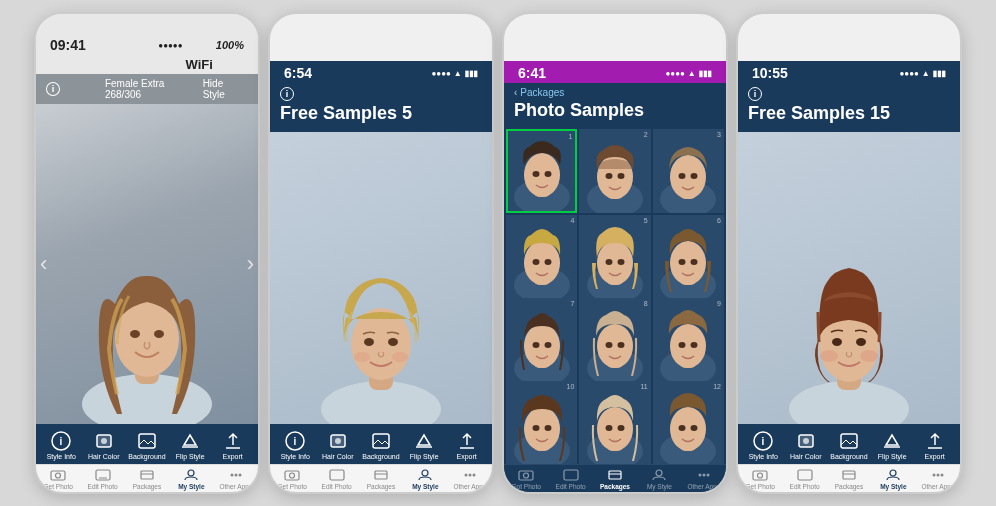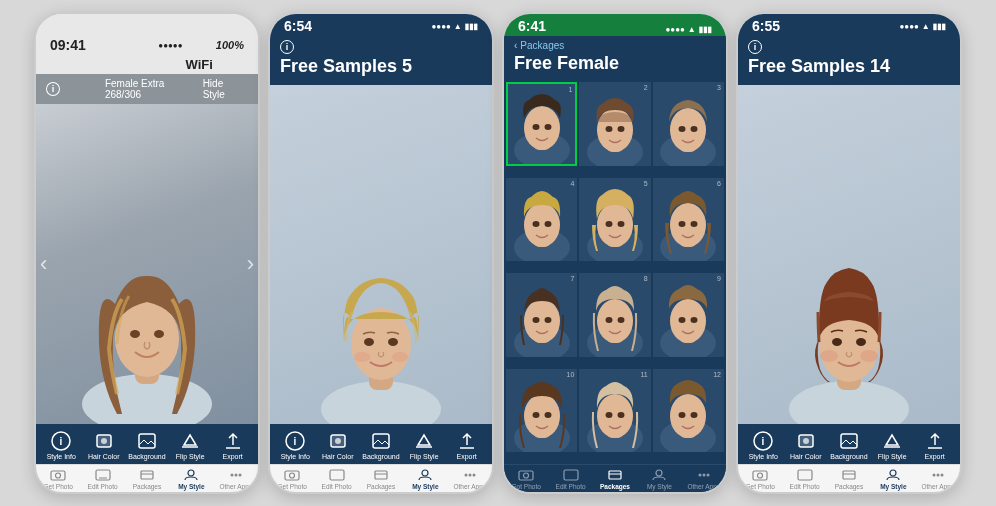--- a/index.html
+++ b/index.html
@@ -58,20 +58,21 @@
       padding: 4px 14px 2px 14px;
       background: transparent;
       font-size: 10px;
       font-weight: 600;
       color: #222;
       min-height: 18px;
     }
 
     .status-bar.white-text {
       color: #fff;
+      margin-top: 47px;
     }
 
     .status-bar-left { font-weight: 700; font-size: 14px; }
     .status-bar-right { display: flex; align-items: center; gap: 3px; font-size: 10px; }
 
     
     .phone-1 .status-bar {
       background: #e8e8e8;
       color: #222;
     }
@@ -586,35 +587,35 @@
                 <circle cx="12" cy="6" r="1.5" fill="#888"></circle>
               </svg>
             </div>
           <span style="font-size:6.5px;color:#888;">Other Apps</span>
         </div>
       </div>
     </div>
   </div>
 
   <div class="phone phone-3">
-    <div class="status-bar white-text" style="background:#15803d;align-items:flex-end;">
+    <div class="status-bar white-text" style="background:#a21caf;">
       <span class="status-bar-left">6:41</span>
       <div class="status-bar-right">
         <span style="font-size:8px;">●●●●</span>
         <span style="font-size:8px;">▲</span>
         <span style="font-size:8px;">▮▮▮</span>
       </div>
     </div>
     <div class="app-area" style="background:#1a3a5c;">
       <div class="grid-header">
         <div class="back-row">
           <span>‹</span>
           <span style="font-size:10px;color:#88c8f0;">Packages</span>
         </div>
-        <div class="grid-title">Free Female</div>
+        <div class="grid-title">Photo Samples</div>
       </div>
       <div class="hair-grid">
 
         <div class="grid-cell selected">
           <span class="cell-num">1</span>
           <svg width="62" height="72" viewBox="0 0 62 72">
             <rect x="0" y="0" width="62" height="72" fill="#2a4a6c"></rect>
             <ellipse cx="31" cy="58" rx="28" ry="18" fill="#3a5a7c"></ellipse>
             <rect x="23" y="44" width="16" height="14" rx="5" fill="#d4a882"></rect>
             <ellipse cx="31" cy="36" rx="18" ry="22" fill="#e0b896"></ellipse>
@@ -829,33 +830,33 @@
               </svg>
             </div>
           <span style="font-size:6.5px;color:rgba(255,255,255,0.5);">Other Apps</span>
         </div>
       </div>
     </div>
   </div>
 
   <div class="phone phone-4">
     <div class="status-bar white-text" style="background:#1a3a5c;">
-      <span class="status-bar-left">6:55</span>
+      <span class="status-bar-left">10:55</span>
       <div class="status-bar-right">
         <span style="font-size:8px;">●●●●</span>
         <span style="font-size:8px;">▲</span>
         <span style="font-size:8px;">▮▮▮</span>
       </div>
     </div>
     <div class="app-area">
       <div class="dark-header">
         <div class="info-row">
           <span class="info-circle" style="color:#fff;">i</span>
         </div>
-        <div class="title">Free Samples 14</div>
+        <div class="title">Free Samples 15</div>
       </div>
       <div class="photo-main" style="background:linear-gradient(160deg, #c4d0dc 0%, #aabac8 100%);">
         <svg width="155" height="230" viewBox="0 0 155 230" style="position:absolute;bottom:0;">
 
           <ellipse cx="77" cy="215" rx="60" ry="28" fill="#c8d4dc"></ellipse>
           <rect x="65" y="168" width="24" height="28" rx="8" fill="#d4a882"></rect>
 
           <ellipse cx="77" cy="150" rx="30" ry="38" fill="#e0b896"></ellipse>
 
           <path d="M47,145 Q46,100 55,88 Q62,76 77,74 Q92,76 99,88 Q108,100 107,145 Q103,128 77,126 Q51,128 47,145Z" fill="#7a3a20"></path>

